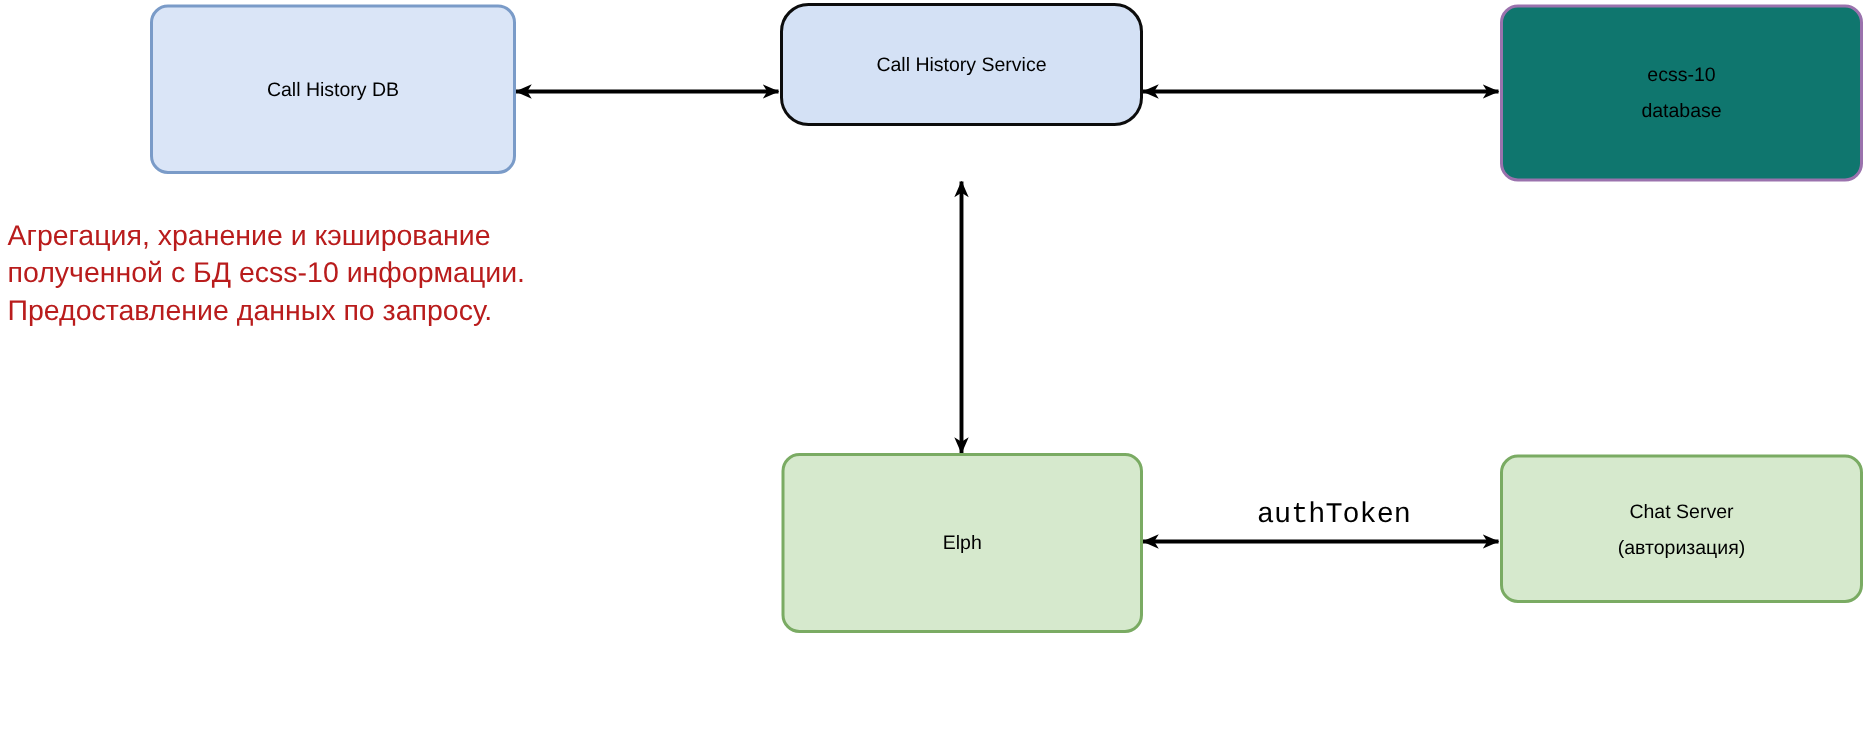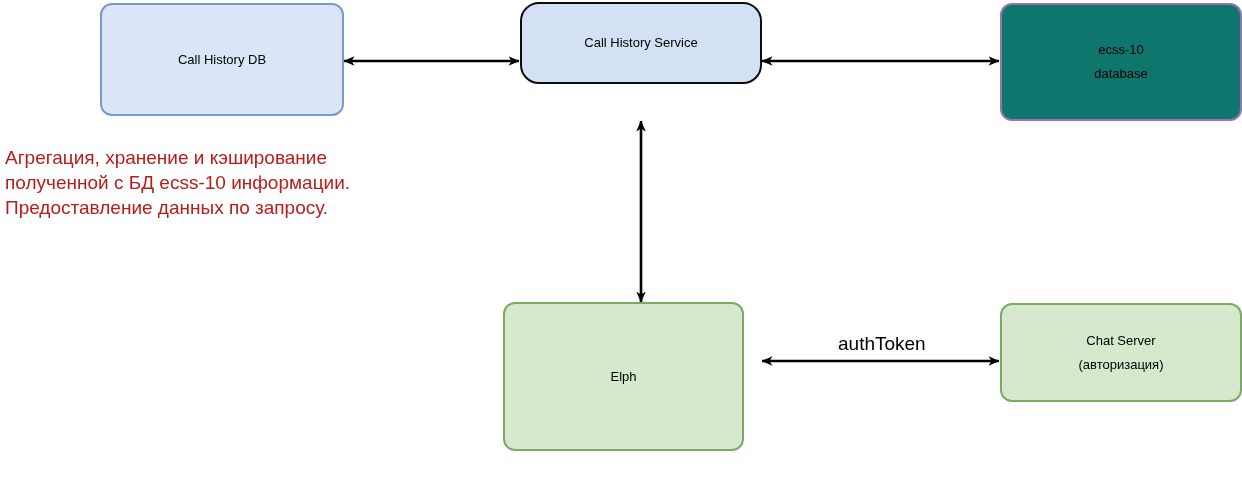--- a/index.html
+++ b/index.html
@@ -113,31 +113,31 @@
 
   <div class="node node-blue-svc" style="left:520px; top:2px; width:242px; height:82px;border-radius:19px;">
     <span>Call History Service</span>
   </div>
 
   <div class="node node-purple" style="left:1000px; top:3px; width:242px; height:118px;">
     <span>ecss-10
 database</span>
   </div>
 
-  <div class="node node-green" style="left:503px; top:302px; width:241px; height:149px;">
+  <div class="node node-green" style="left:521px; top:302px; width:241px; height:120px;">
     <span>Elph</span>
   </div>
 
   <div class="node node-green" style="left:1000px; top:303px; width:242px; height:99px;">
     <span>Chat Server
 (авторизация)</span>
   </div>
 
 
 
-  <div class="edge-label" style="left:838px; top:331px;">authToken</div>
+  <div class="edge-label" style="left:838px; top:331px;font-family:Liberation Mono, monospace;">authToken</div>
 
   <div class="caption" style="left:5px; top:145px;">Агрегация, хранение и кэширование
 полученной с БД ecss-10 информации.
 Предоставление данных по запросу.</div>
 
 
 </div>
 
 </body></html>

